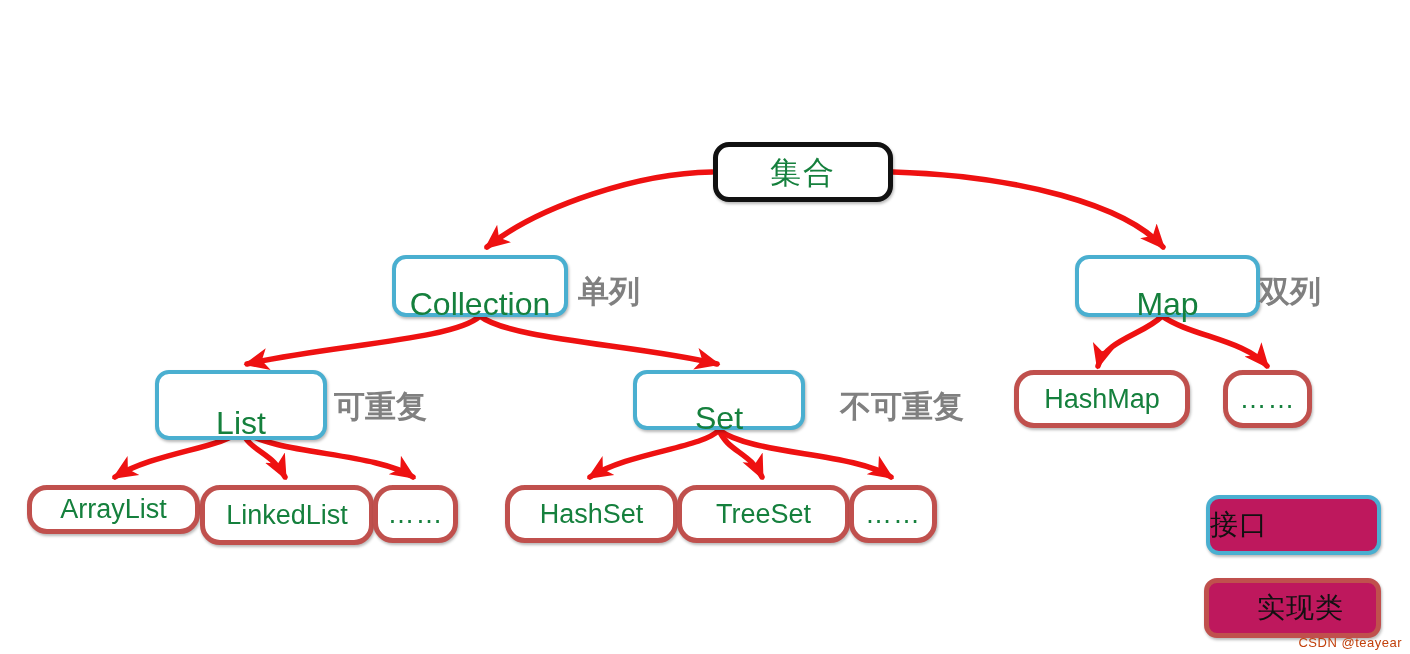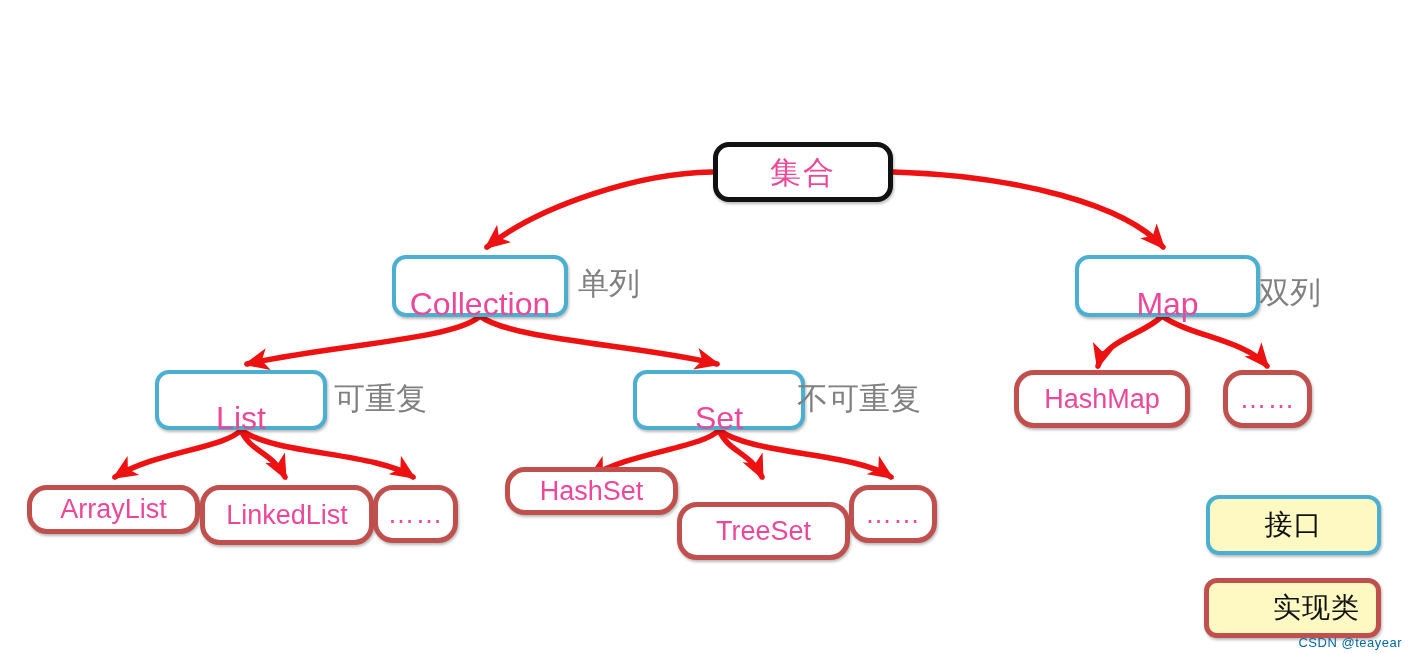--- a/index.html
+++ b/index.html
@@ -29,21 +29,21 @@
     box-sizing: border-box;
     background: #ffffff;
     display: flex;
     align-items: center;
     justify-content: center;
     border-radius: 14px;
     z-index: 3;
     box-shadow: 1px 2px 3px rgba(0,0,0,0.28);
   }
   .node .label {
-    color: #ec4899;
+    color: #15803d;
     white-space: nowrap;
     line-height: 1;
   }
 
   .node.root {
     border: 5px solid #111111;
     border-radius: 16px;
   }
   .node.root .label {
     font-size: 31px;
@@ -67,52 +67,53 @@
   }
 
   .node.dots .label {
     font-size: 27px;
     letter-spacing: 1px;
   }
 
   .annot {
     position: absolute;
     color: #808080;
-    font-weight: normal;
+    font-weight: bold;
     font-size: 31px;
     line-height: 1;
     white-space: nowrap;
     z-index: 3;
+    margin-top: 8px;
   }
 
   .legend-box {
     position: absolute;
     box-sizing: border-box;
-    background: #fef9c3;
+    background: #be185d;
     display: flex;
     align-items: center;
-    justify-content: center;
+    justify-content: flex-start;
     border-radius: 13px;
     z-index: 3;
     box-shadow: 1px 2px 3px rgba(0,0,0,0.28);
   }
   .legend-box .label {
     font-size: 28px;
     color: #111111;
     white-space: nowrap;
     letter-spacing: 1px;
   }
   .legend-box.iface { border: 4px solid #4AAFD0; }
   .legend-box.impl  { border: 5px solid #C0504D; }
 
   .watermark {
     position: absolute;
     right: 8px;
     bottom: 4px;
-    color: #0369a1;
+    color: #c2410c;
     font-size: 13px;
     letter-spacing: 0.5px;
     z-index: 5;
     white-space: nowrap;
   }
 </style>
 </head>
 <body>
 
 <div id="stage">
@@ -150,53 +151,53 @@
   </div>
 
   <div class="node iface" style="left:392px; top:255px; width:176px; height:62px;">
     <span class="label">Collection</span>
   </div>
   <div class="annot" style="left:578px; top:268px;">单列</div>
 
   <div class="node iface" style="left:1075px; top:255px; width:185px; height:62px;">
     <span class="label">Map</span>
   </div>
-  <div class="annot" style="left:1259px; top:277px;">双列</div>
-
-  <div class="node iface" style="left:155px; top:370px; width:172px; height:60px;">
+  <div class="annot" style="left:1259px; top:268px;">双列</div>
+
+  <div class="node iface" style="left:155px; top:370px; width:172px; height:70px;">
     <span class="label">List</span>
   </div>
   <div class="annot" style="left:334px; top:383px;">可重复</div>
 
   <div class="node iface" style="left:633px; top:370px; width:172px; height:60px;align-items:center;">
     <span class="label">Set</span>
   </div>
-  <div class="annot" style="left:797px; top:383px;">不可重复</div>
+  <div class="annot" style="left:840px; top:383px;">不可重复</div>
 
   <div class="node impl" style="left:1014px; top:370px; width:176px; height:58px;">
     <span class="label">HashMap</span>
   </div>
   <div class="node impl dots" style="left:1223px; top:370px; width:89px; height:58px;">
     <span class="label">……</span>
   </div>
 
   <div class="node impl" style="left:27px; top:485px; width:173px; height:49px;">
     <span class="label">ArrayList</span>
   </div>
   <div class="node impl" style="left:200px; top:485px; width:174px; height:60px;">
     <span class="label">LinkedList</span>
   </div>
   <div class="node impl dots" style="left:373px; top:485px; width:85px; height:58px;">
     <span class="label">……</span>
   </div>
 
-  <div class="node impl" style="left:505px; top:467px; width:173px; height:48px;">
+  <div class="node impl" style="left:505px; top:485px; width:173px; height:58px;">
     <span class="label">HashSet</span>
   </div>
-  <div class="node impl" style="left:677px; top:502px; width:173px; height:58px;">
+  <div class="node impl" style="left:677px; top:485px; width:173px; height:58px;">
     <span class="label">TreeSet</span>
   </div>
   <div class="node impl dots" style="left:849px; top:485px; width:88px; height:58px;">
     <span class="label">……</span>
   </div>
 
   <div class="legend-box iface" style="left:1206px; top:495px; width:175px; height:60px;">
     <span class="label">接口</span>
   </div>
   <div class="legend-box impl" style="left:1204px; top:578px; width:177px; height:60px;padding-left:48px;">

